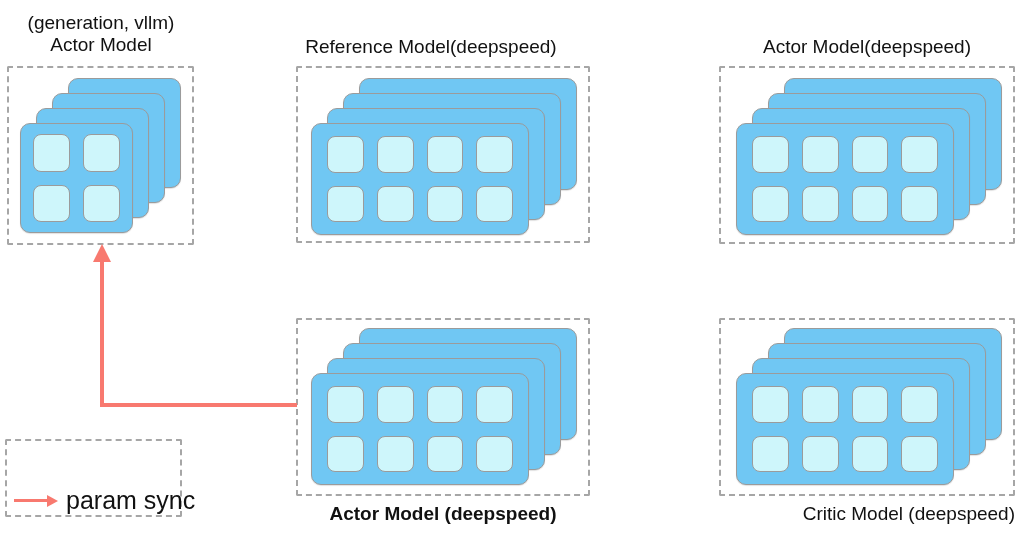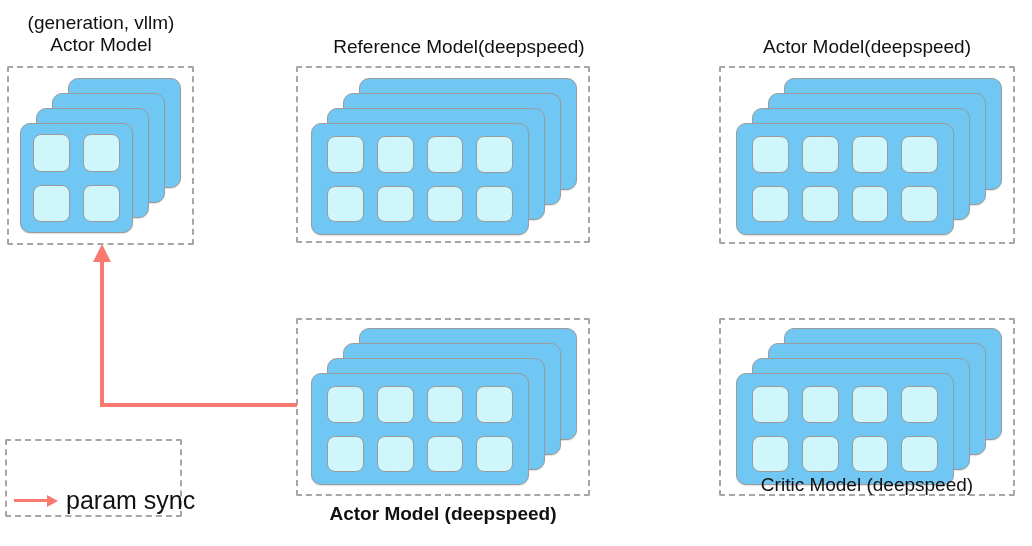--- a/index.html
+++ b/index.html
@@ -63,21 +63,21 @@
         <div class="cells" style="grid-template-columns: repeat(2, 1fr); grid-template-rows: repeat(2, 1fr);">
           <div class="cell"></div>
           <div class="cell"></div>
           <div class="cell"></div>
           <div class="cell"></div>
         </div>
       </div>
     </div>
 </div>
 
-<div class="label" style="left:312px; top:36px; width:294px;">Reference Model(deepspeed)</div>
+<div class="label" style="left:284px; top:36px; width:294px;">Reference Model(deepspeed)</div>
 <div class="dash-box" style="left:296px; top:66px; width:294px; height:177px;">
   <div class="stack stack-wide" style="left:13px; top:10px; width:266px; height:157px;">
       <div class="card" style="left: 48px; top: 0px;"></div>
       <div class="card" style="left: 32px; top: 15px;"></div>
       <div class="card" style="left: 16px; top: 30px;"></div>
       <div class="card" style="left: 0px; top: 45px;">
         <div class="cells" style="grid-template-columns: repeat(4, 1fr); grid-template-rows: repeat(2, 1fr);">
           <div class="cell"></div>
           <div class="cell"></div>
           <div class="cell"></div>
@@ -145,21 +145,21 @@
           <div class="cell"></div>
           <div class="cell"></div>
           <div class="cell"></div>
           <div class="cell"></div>
           <div class="cell"></div>
           <div class="cell"></div>
         </div>
       </div>
     </div>
 </div>
-<div class="label" style="left:719px; top:474px; width:296px;">Critic Model (deepspeed)</div>
+<div class="label" style="left:719px; top:503px; width:296px;text-align:right;">Critic Model (deepspeed)</div>
 
 <div class="arrow-seg" style="left:100px; top:403px; width:197px; height:4px;"></div>
 <div class="arrow-seg" style="left:100px; top:260px; width:4px; height:145px;"></div>
 <div class="arrow-head-up" style="left:93px; top:244px;"></div>
 
 <div class="dash-box" style="left:5px; top:439px; width:177px; height:78px;"></div>
 <div class="legend-row" style="left:14px; top:486px;">
   <div class="legend-line"></div>
   <div class="legend-head"></div>
   <div class="legend-text">param sync</div>

